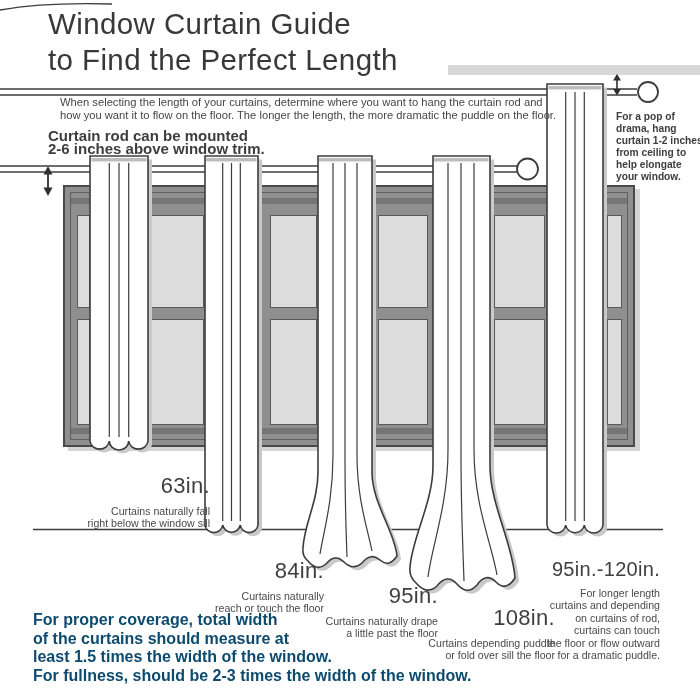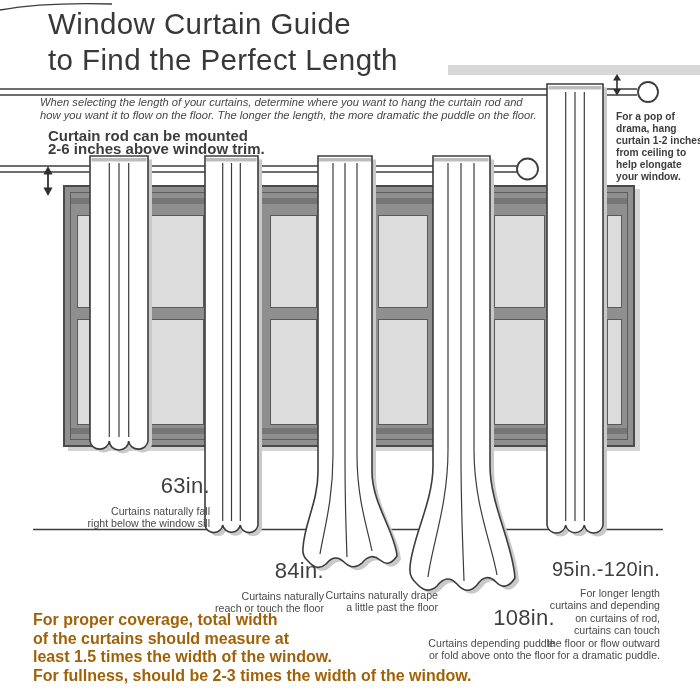--- a/index.html
+++ b/index.html
@@ -25,21 +25,21 @@
   
   #ceiling-bar{left:448px;top:65px;width:252px;height:10px;z-index:1;}
   
   #overlay{left:0;top:0;z-index:2;pointer-events:none;}
   
   .lenblock{text-align:right;z-index:5;}
   .lennum{font-size:22px;color:#3f3f3f;letter-spacing:.3px;}
   .lendesc{font-size:10.6px;line-height:12.4px;color:#4a4a4a;margin-top:6px;white-space:nowrap;}
   
   #footer{left:33px;top:611px;font-size:16px;line-height:18.6px;font-weight:bold;
-          color:#a16207;z-index:5;white-space:nowrap;}
+          color:#0c4a6e;z-index:5;white-space:nowrap;}
 </style>
 </head>
 <body>
 
 <div id="stage">
 
   <div class="abs" id="title">
     <div>Window Curtain Guide</div>
     <div>to Find the Perfect Length</div>
   </div>
@@ -138,21 +138,21 @@
       <path d="M357,163 V455 C357,500 368,530 372,551"></path>
       <path d="M448,163 V450 C448,505 432,545 428,577"></path>
       <path d="M461,163 V455 C461,510 463,550 464,581"></path>
       <path d="M474,163 V450 C474,505 492,545 497,575"></path>
       <path d="M565.7,92 V521"></path>
         <path d="M575,92 V521"></path>
         <path d="M584.3,92 V521"></path>
     </g>
   </svg>
 
-  <div class="abs smalltext" style="left:40px;top:96px;font-style:italic;">
+  <div class="abs smalltext" style="left:60px;top:96px;">
     <div>When selecting the length of your curtains, determine where you want to hang the curtain rod and</div>
     <div>how you want it to flow on the floor. The longer the length, the more dramatic the puddle on the floor.</div>
   </div>
 
   <div class="abs boldnote" style="left:48px;top:129px;">
     <div>Curtain rod can be mounted</div>
     <div>2-6 inches above window trim.</div>
   </div>
 
   <div class="abs boldnote" id="ceiling-note">
@@ -174,31 +174,32 @@
 
   <div class="abs lenblock" style="left:144px;top:558px;width:180px;">
     <div class="lennum">84in.</div>
     <div class="lendesc">
       <div>Curtains naturally</div>
       <div>reach or touch the floor</div>
     </div>
   </div>
 
   <div class="abs lenblock" style="left:258px;top:583px;width:180px;">
+    <div class="lennum">95in.</div>
     <div class="lendesc">
       <div>Curtains naturally drape</div>
       <div>a little past the floor</div>
     </div>
   </div>
 
   <div class="abs lenblock" style="left:375px;top:605px;width:180px;">
     <div class="lennum">108in.</div>
     <div class="lendesc">
       <div>Curtains depending puddle</div>
-      <div>or fold above onto the floor</div>
+      <div>or fold over sill the floor</div>
     </div>
   </div>
 
   <div class="abs lenblock" style="left:494px;top:558px;width:166px;">
     <div class="lennum" style="font-size:20px;">95in.-120in.</div>
     <div class="lendesc">
       <div>For longer length</div>
       <div>curtains and depending</div>
       <div>on curtains of rod,</div>
       <div>curtains can touch</div>

